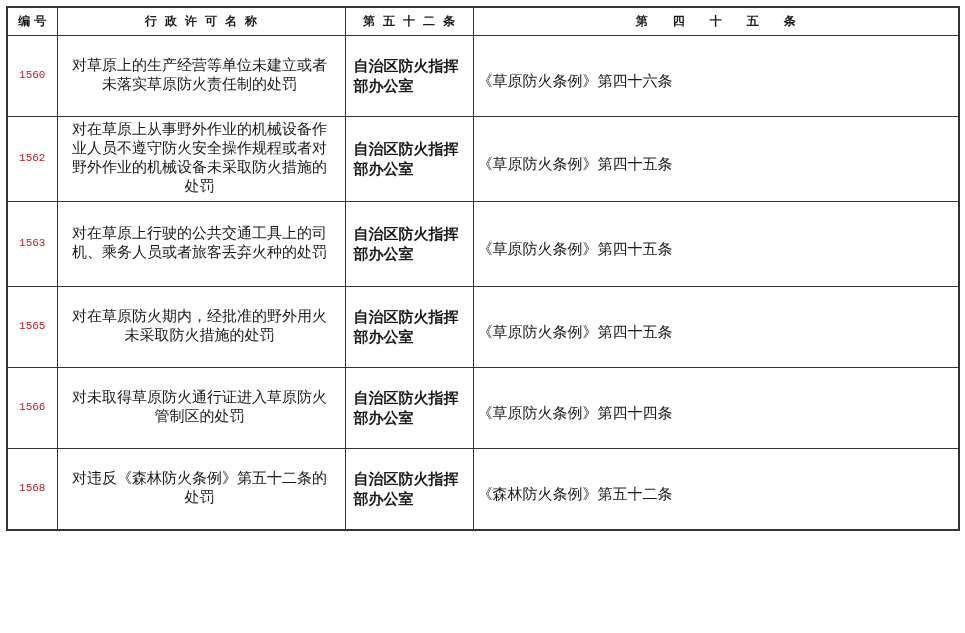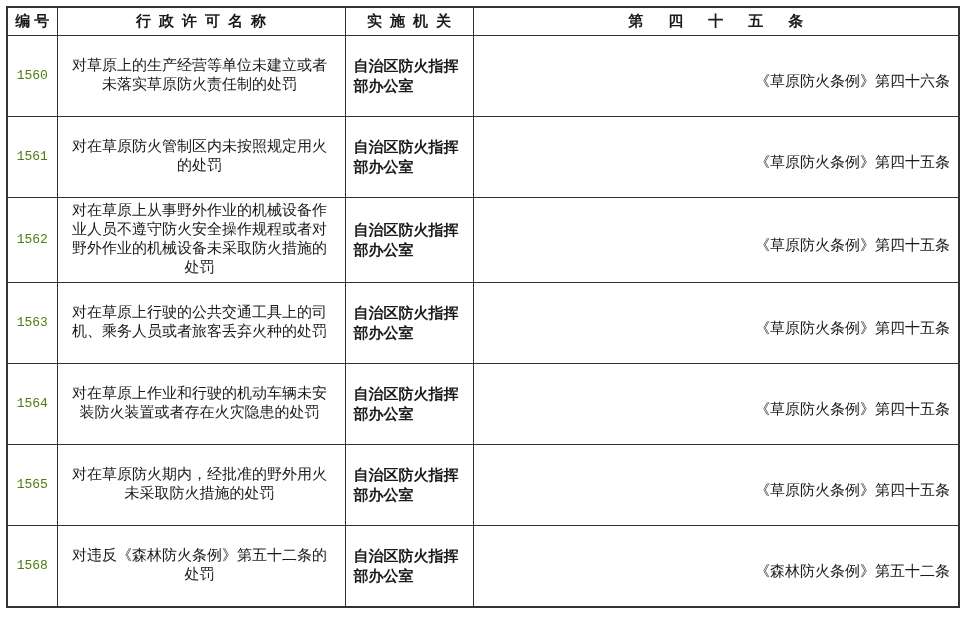--- a/index.html
+++ b/index.html
@@ -27,37 +27,37 @@
     vertical-align: middle;
     font-size: 15px;
     line-height: 19px;
     overflow: hidden;
   }
 
   thead tr { height: 28px; }
   th {
     font-weight: bold;
     text-align: center;
-    font-size: 15px;
+    font-size: 12px;
     white-space: nowrap;
   }
   
   .ls4  { letter-spacing: 4px;  margin-right: -4px;  }
   .ls8  { letter-spacing: 8px;  margin-right: -8px;  }
   .ls25 { letter-spacing: 25px; margin-right: -25px; }
 
   td.cell-id {
     text-align: center;
     font-family: "Liberation Mono", monospace;
-    font-size: 13px;
-    color: #4d7c0f;
+    font-size: 11px;
+    color: #b91c1c;
   }
   td.cell-name   { text-align: center; padding: 4px 13px 4px 10px; font-family: Liberation Mono, monospace; }
   td.cell-agency { text-align: left; padding: 20px 8px;  line-height: 20px; font-weight: bold; }
-  td.cell-legal  { text-align: right; padding: 16px 8px 4px 4px; white-space: nowrap; }
+  td.cell-legal  { text-align: left; padding: 16px 8px 4px 4px; white-space: nowrap; }
 
   
   tbody tr:nth-child(1) { height: 66px; }
   tbody tr:nth-child(2) { height: 56px; }
   tbody tr:nth-child(3) { height: 85px; }
   tbody tr:nth-child(4) { height: 56px; }
   tbody tr:nth-child(5) { height: 67px; }
   tbody tr:nth-child(6) { height: 67px; }
   tbody tr:nth-child(7) { height: 67px; }
   tbody tr:nth-child(8) { height: 56px; }
@@ -70,60 +70,54 @@
   <colgroup>
     <col class="c-id">
       <col class="c-name">
       <col class="c-agency">
       <col class="c-legal">
   </colgroup>
   <thead>
     <tr>
       <th><span class="ls4">编号</span></th>
       <th><span class="ls8">行政许可名称</span></th>
-      <th><span class="ls8">实施机关</span></th>
+      <th><span class="ls8">第五十二条</span></th>
       <th><span class="ls25">第四十五条</span></th>
     </tr>
   </thead>
   <tbody>
     <tr>
       <td class="cell-id">1560</td>
       <td class="cell-name">对草原上的生产经营等单位未建立或者未落实草原防火责任制的处罚</td>
       <td class="cell-agency">自治区防火指挥部办公室</td>
       <td class="cell-legal">《草原防火条例》第四十六条</td>
-    </tr>
-    <tr>
-      <td class="cell-id">1561</td>
-      <td class="cell-name">对在草原防火管制区内未按照规定用火的处罚</td>
-      <td class="cell-agency">自治区防火指挥部办公室</td>
-      <td class="cell-legal">《草原防火条例》第四十五条</td>
     </tr>
     <tr>
       <td class="cell-id">1562</td>
       <td class="cell-name">对在草原上从事野外作业的机械设备作业人员不遵守防火安全操作规程或者对野外作业的机械设备未采取防火措施的处罚</td>
       <td class="cell-agency">自治区防火指挥部办公室</td>
       <td class="cell-legal">《草原防火条例》第四十五条</td>
     </tr>
     <tr>
       <td class="cell-id">1563</td>
       <td class="cell-name">对在草原上行驶的公共交通工具上的司机、乘务人员或者旅客丢弃火种的处罚</td>
       <td class="cell-agency">自治区防火指挥部办公室</td>
       <td class="cell-legal">《草原防火条例》第四十五条</td>
     </tr>
     <tr>
-      <td class="cell-id">1564</td>
-      <td class="cell-name">对在草原上作业和行驶的机动车辆未安装防火装置或者存在火灾隐患的处罚</td>
+      <td class="cell-id">1565</td>
+      <td class="cell-name">对在草原防火期内，经批准的野外用火未采取防火措施的处罚</td>
       <td class="cell-agency">自治区防火指挥部办公室</td>
       <td class="cell-legal">《草原防火条例》第四十五条</td>
     </tr>
     <tr>
-      <td class="cell-id">1565</td>
-      <td class="cell-name">对在草原防火期内，经批准的野外用火未采取防火措施的处罚</td>
+      <td class="cell-id">1566</td>
+      <td class="cell-name">对未取得草原防火通行证进入草原防火管制区的处罚</td>
       <td class="cell-agency">自治区防火指挥部办公室</td>
-      <td class="cell-legal">《草原防火条例》第四十五条</td>
+      <td class="cell-legal">《草原防火条例》第四十四条</td>
     </tr>
     <tr>
       <td class="cell-id">1568</td>
       <td class="cell-name">对违反《森林防火条例》第五十二条的处罚</td>
       <td class="cell-agency">自治区防火指挥部办公室</td>
       <td class="cell-legal">《森林防火条例》第五十二条</td>
     </tr>
   </tbody>
 </table>
 

